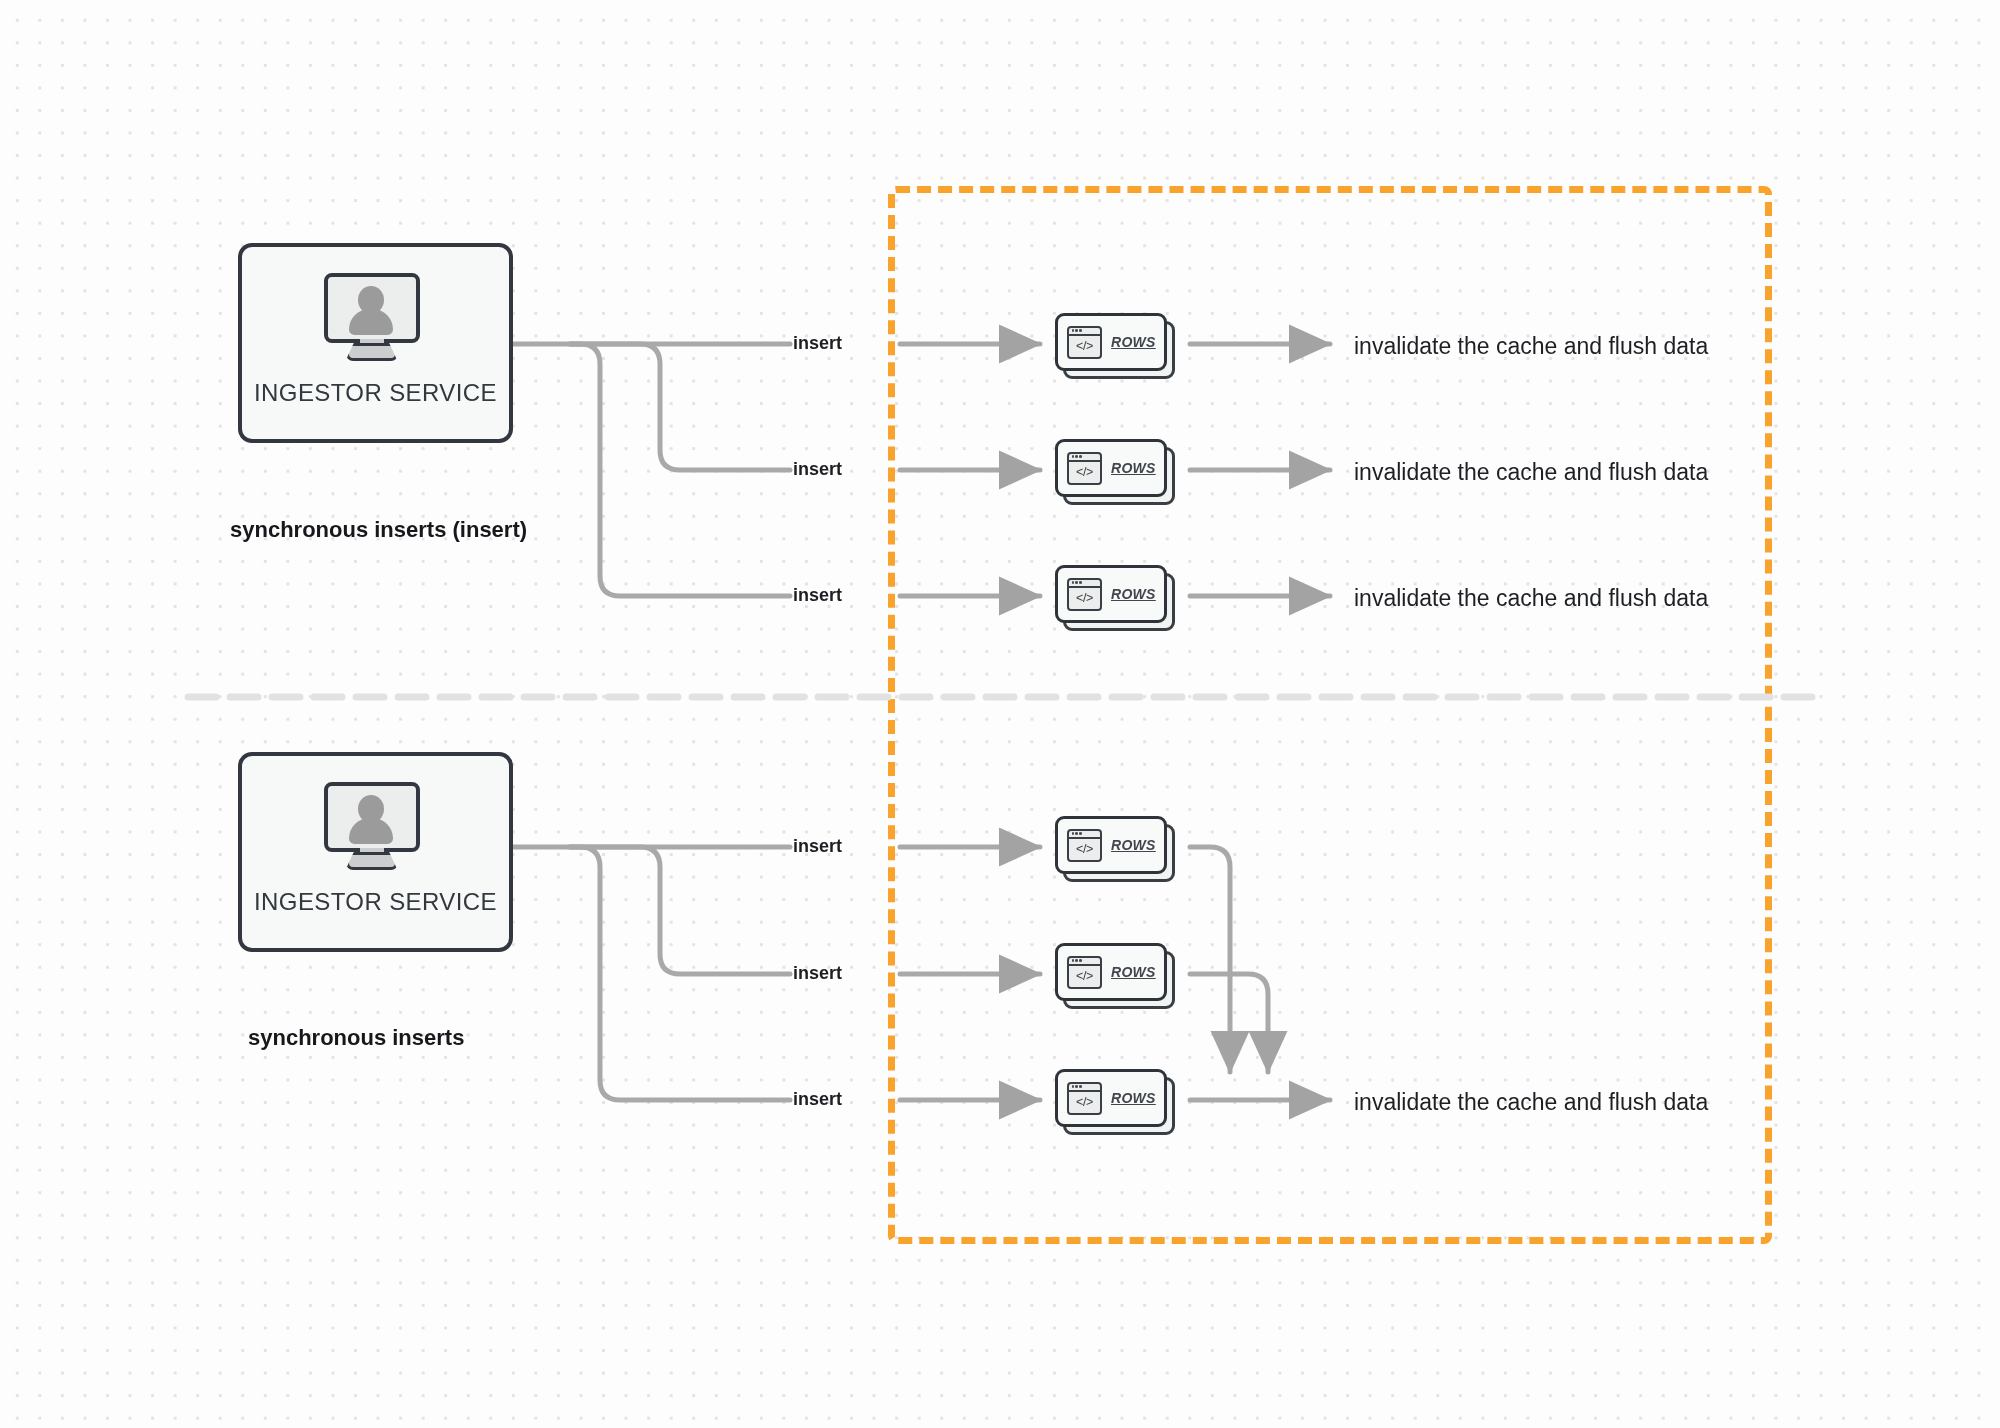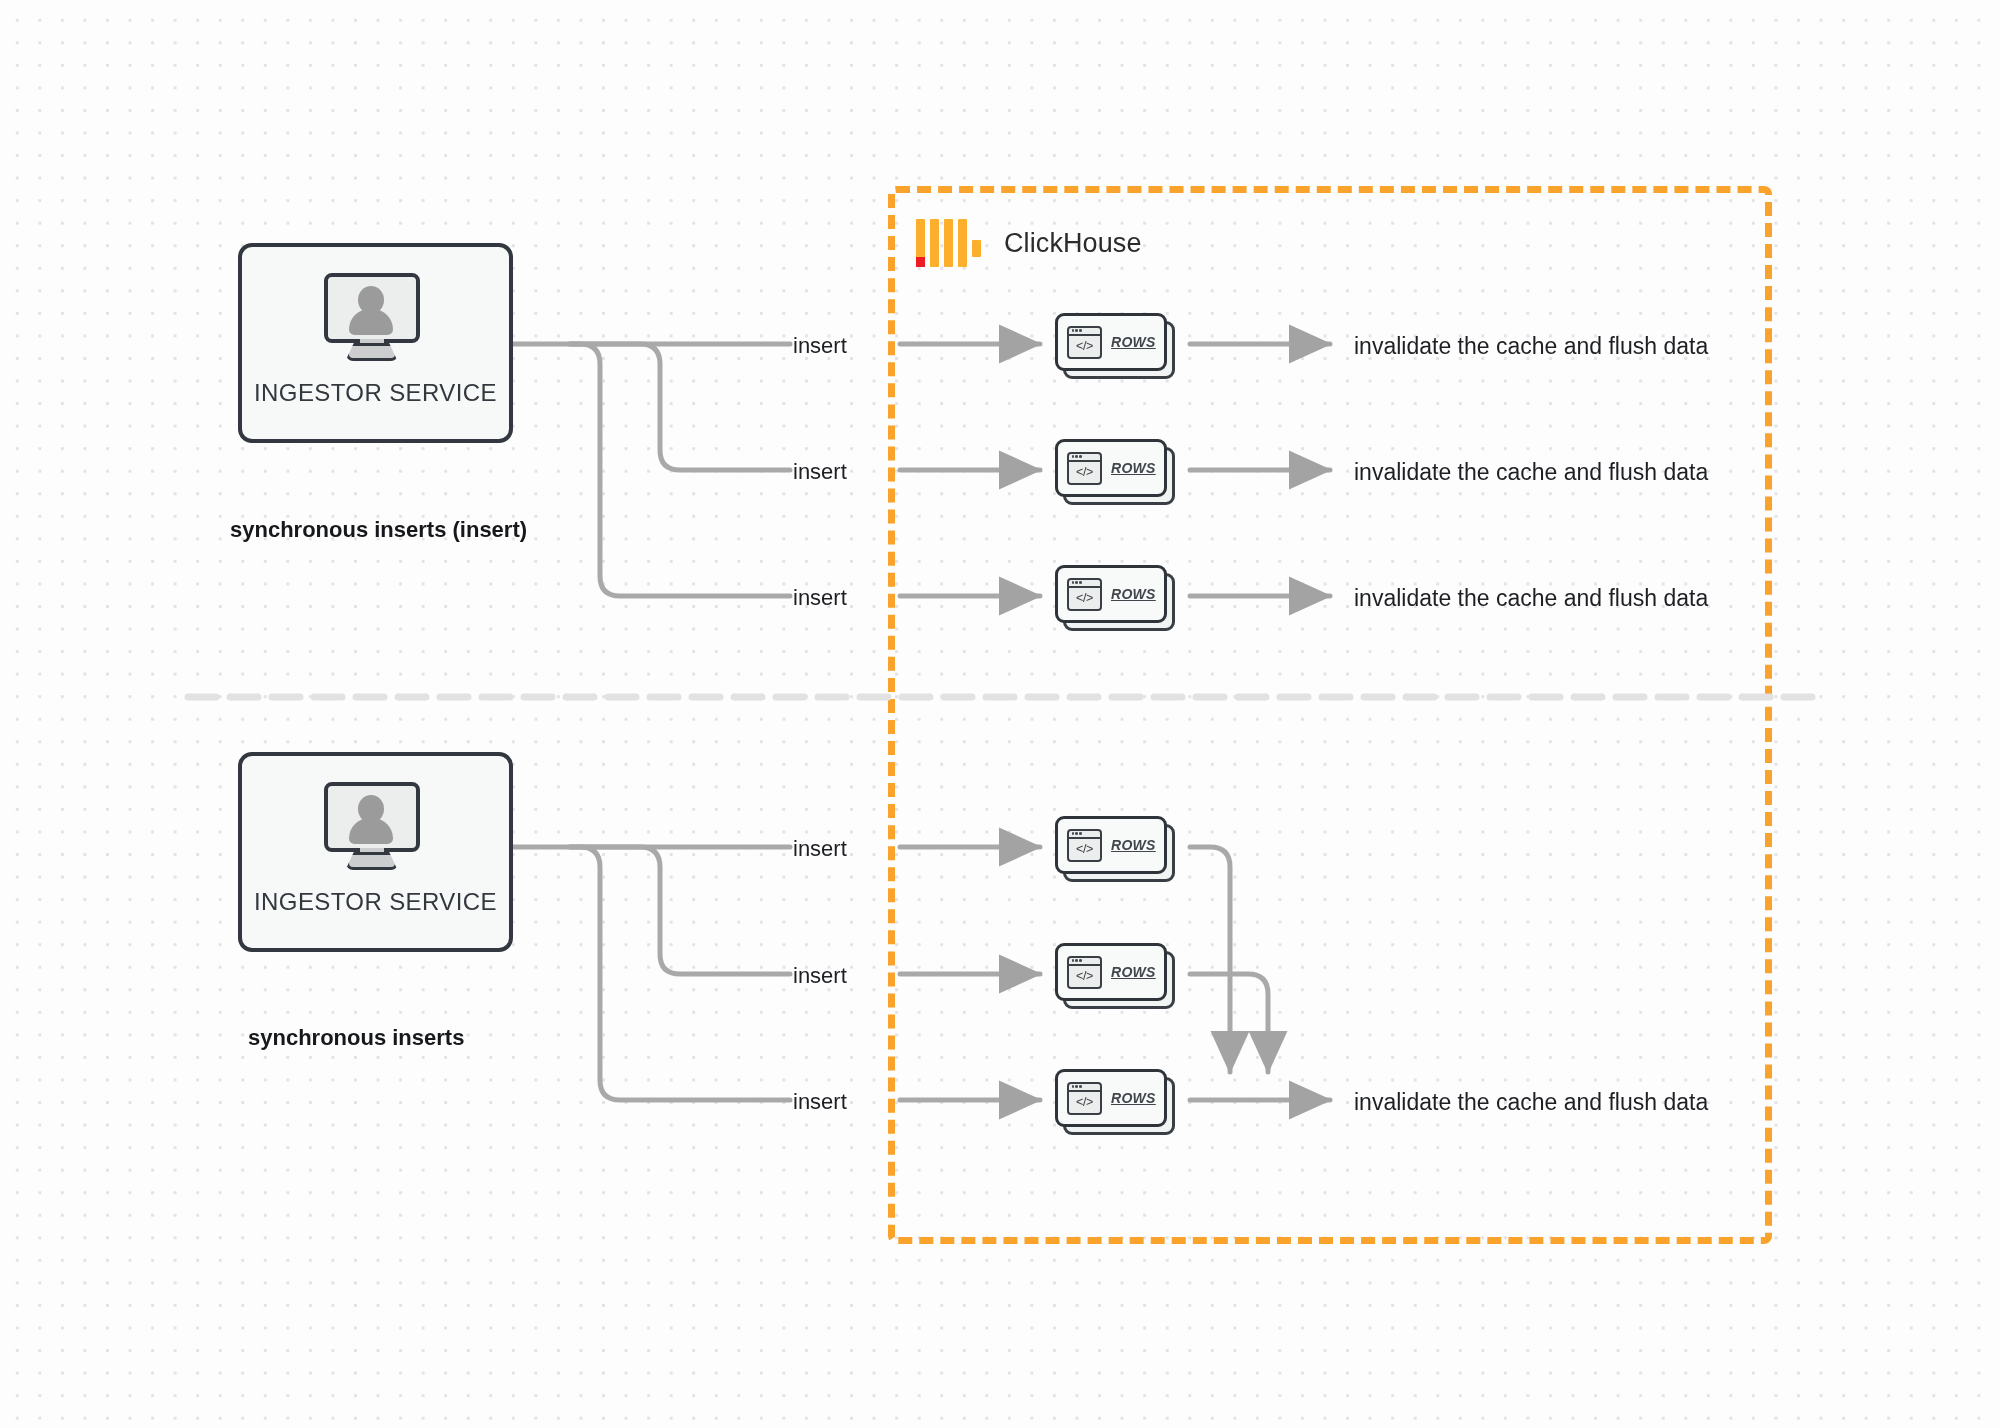--- a/index.html
+++ b/index.html
@@ -255,41 +255,30 @@
   }
 
   
   .edge-label {
     position: absolute;
     font-size: 21px;
     color: #1d1f23;
     white-space: nowrap;
     background: transparent;
   }
-  .insert-label { font-size: 22px; }
+  .insert-label { font-size: 18px; font-weight: bold; }
   .flush-label  { font-size: 23px; }
 </style>
 </head>
 <body>
 
 <div id="canvas">
 
   <div class="ch-container"></div>
 
-  <div class="ch-header">
-    <div class="ch-logo">
-      <div class="ch-bar b1"></div>
-      <div class="ch-bar b2"></div>
-      <div class="ch-bar b3"></div>
-      <div class="ch-bar b4"></div>
-      <div class="ch-bar-short"></div>
-      <div class="ch-red"></div>
-    </div>
-    <div class="ch-title">ClickHouse</div>
-  </div>
 
   <svg id="wires" viewBox="0 0 2000 1428">
     <defs>
       <marker id="arrowGray" markerWidth="9" markerHeight="9" refX="8.2" refY="4.5" orient="auto" markerUnits="strokeWidth">
         <path d="M0,0.6 L8.6,4.5 L0,8.4 z" fill="#a3a3a3"></path>
       </marker>
     </defs>
 
     <line x1="188" y1="697" x2="1818" y2="697" stroke="#e2e2e2" stroke-width="7" stroke-dasharray="28 14" stroke-linecap="round"></line>
 

